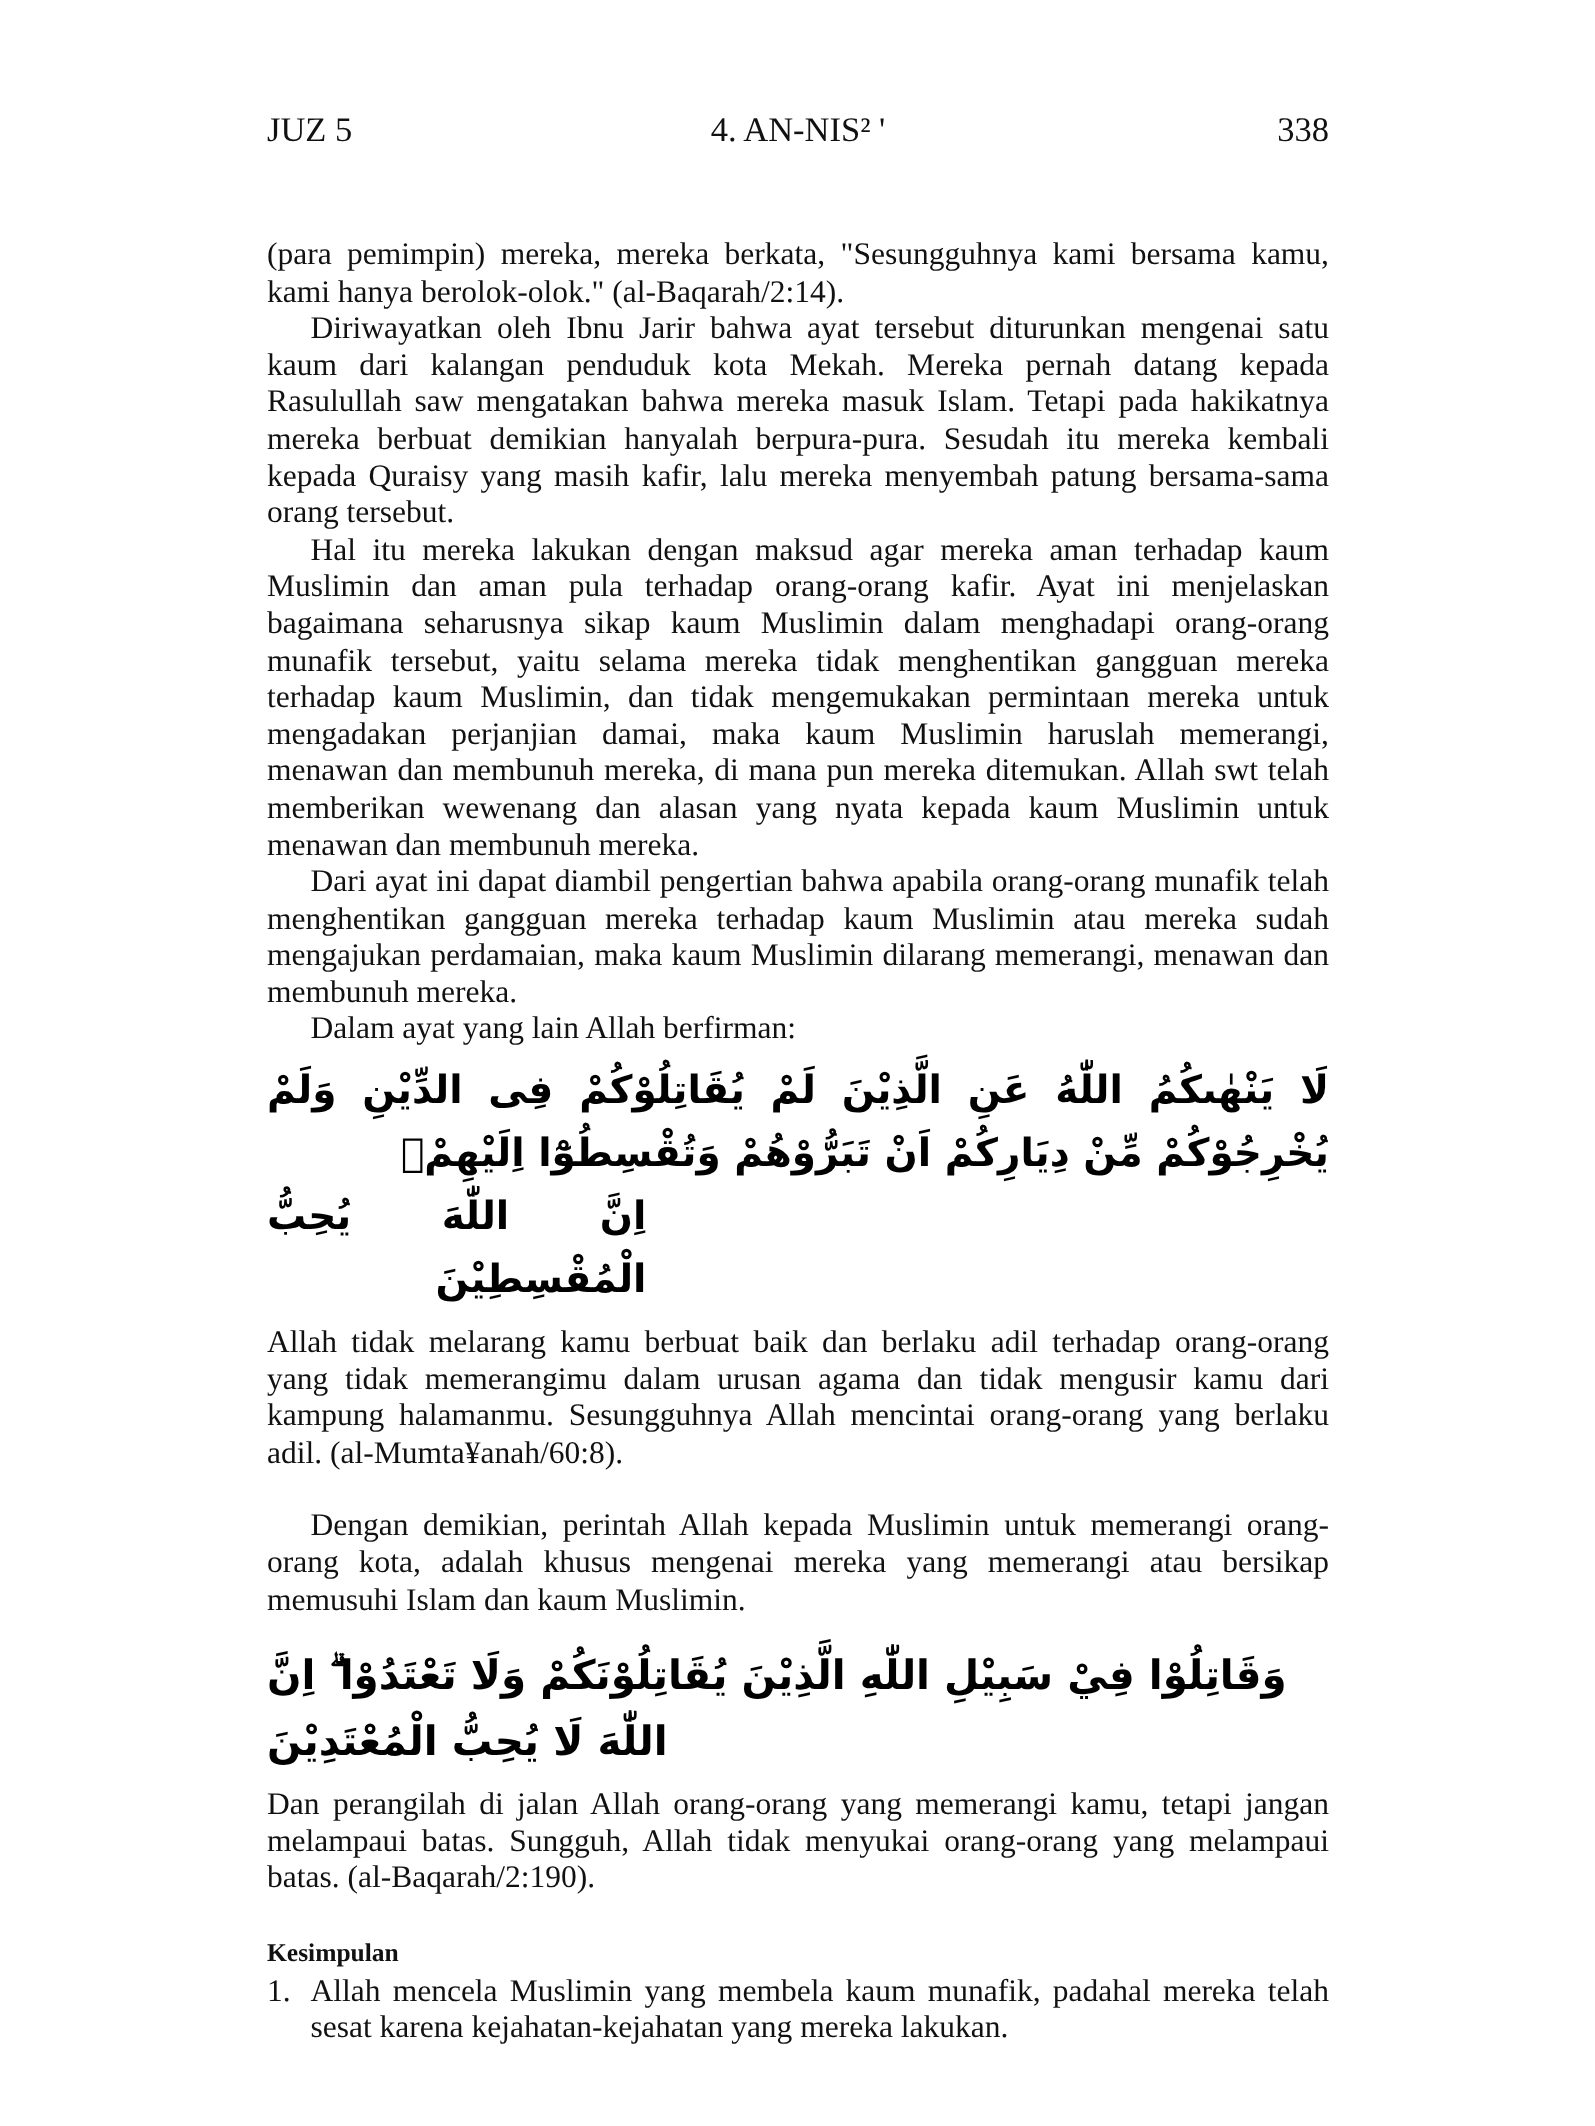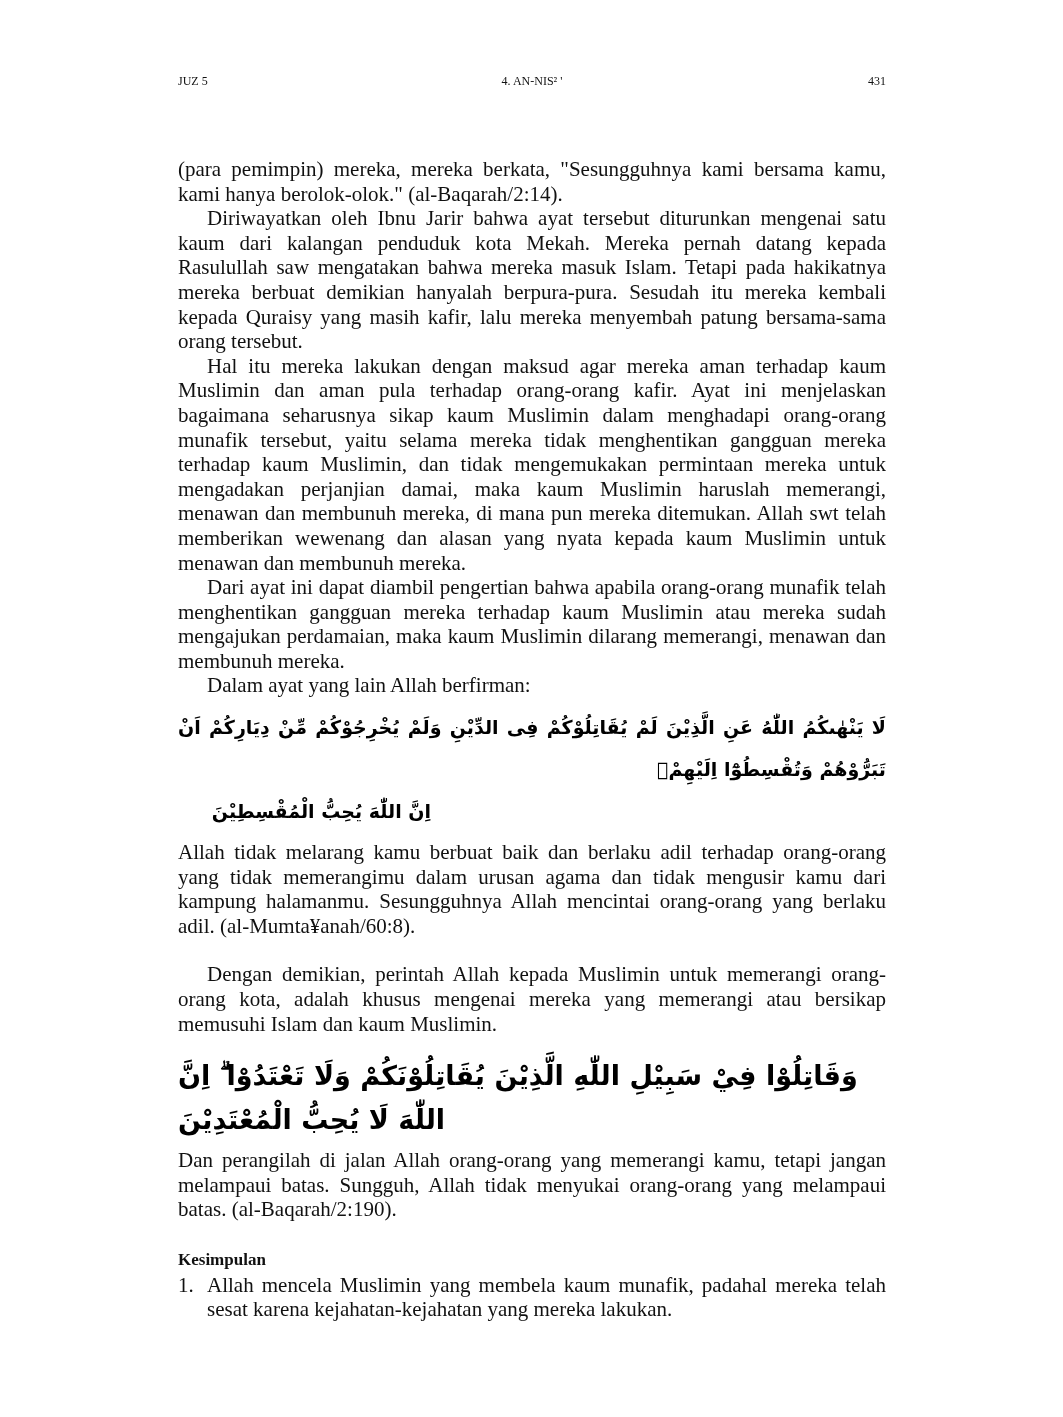--- a/index.html
+++ b/index.html
@@ -1,47 +1,47 @@
 <!DOCTYPE html>
 <html><head>
 <meta charset="utf-8">
 <style>
   html, body { margin: 0; padding: 0; background: #ffffff; }
   body { width: 1063px; height: 1417px; position: relative; overflow: hidden;
          font-family: "Liberation Serif", "DejaVu Serif", serif; color: #111; }
   .header { position: absolute; top: 74px; left: 178px; width: 708px; height: 24px;
-            font-size: 12px; }
+            font-size: 23px; }
   .header .left { position: absolute; left: 0; top: 0; }
   .header .center { position: absolute; left: 0; right: 0; text-align: center; top: 0; font-family: Liberation Serif, serif; }
   .header .right { position: absolute; right: 0; top: 0; }
   .content { position: absolute; top: 157px; left: 178px; width: 708px;
              font-size: 21px; line-height: 24.6px; }
   p { margin: 0; text-align: justify; }
   p.indent { text-indent: 29px; }
   .it { }
   .arabic { direction: rtl; font-family: "DejaVu Sans", sans-serif; font-weight: bold;
             color: #000; text-align: justify; }
-  .arabic1 { margin-top: 8px; font-size: 19px; line-height: 42px; padding-right: 0; }
+  .arabic1 { margin-top: 8px; font-size: 26px; line-height: 42px; padding-right: 0; }
   .arabic1 .l2 { display: block; padding-right: 455px; }
   .arabic2 { margin-top: 18px; font-size: 27px; line-height: 44px; text-align: left; margin-bottom: 6px; }
   .quote { margin-top: 8px; }
   .gap { height: 24px; }
   .gap2 { height: 26px; }
   h3 { margin: 0; font-size: 17px; font-weight: bold; line-height: 24.6px; }
   ol { margin: 0; padding: 0; list-style: none; }
   ol li { position: relative; padding-left: 29px; text-align: justify; }
   ol li .num { position: absolute; left: 0; top: 0; }
 </style>
 </head>
 <body>
 
 <div class="header">
   <span class="left">JUZ 5</span>
   <span class="center">4. AN-NIS² '</span>
-  <span class="right">431</span>
+  <span class="right">338</span>
 </div>
 
 <div class="content">
   <p><span class="it">(para pemimpin) mereka, mereka berkata, "Sesungguhnya kami bersama kamu, kami hanya berolok-olok."</span><span> (al-Baqarah/2:14).</span></p>
 
   <p class="indent">Diriwayatkan oleh Ibnu Jarir bahwa ayat tersebut diturunkan mengenai satu kaum dari kalangan penduduk kota Mekah. Mereka pernah datang kepada Rasulullah saw mengatakan bahwa mereka masuk Islam. Tetapi pada hakikatnya mereka berbuat demikian hanyalah berpura-pura. Sesudah itu mereka kembali kepada Quraisy yang masih kafir, lalu mereka menyembah patung bersama-sama orang tersebut.</p>
   <p class="indent">Hal itu mereka lakukan dengan maksud agar mereka aman terhadap kaum Muslimin dan aman pula terhadap orang-orang kafir. Ayat ini menjelaskan bagaimana seharusnya sikap kaum Muslimin dalam menghadapi orang-orang munafik tersebut, yaitu selama mereka tidak menghentikan gangguan mereka terhadap kaum Muslimin, dan tidak mengemukakan permintaan mereka untuk mengadakan perjanjian damai, maka kaum Muslimin haruslah memerangi, menawan dan membunuh mereka, di mana pun mereka ditemukan. Allah swt telah memberikan wewenang dan alasan yang nyata kepada kaum Muslimin untuk menawan dan membunuh mereka.</p>
   <p class="indent">Dari ayat ini dapat diambil pengertian bahwa apabila orang-orang munafik telah menghentikan gangguan mereka terhadap kaum Muslimin atau mereka sudah mengajukan perdamaian, maka kaum Muslimin dilarang memerangi, menawan dan membunuh mereka.</p>
   <p class="indent">Dalam ayat yang lain Allah berfirman:</p>
 

